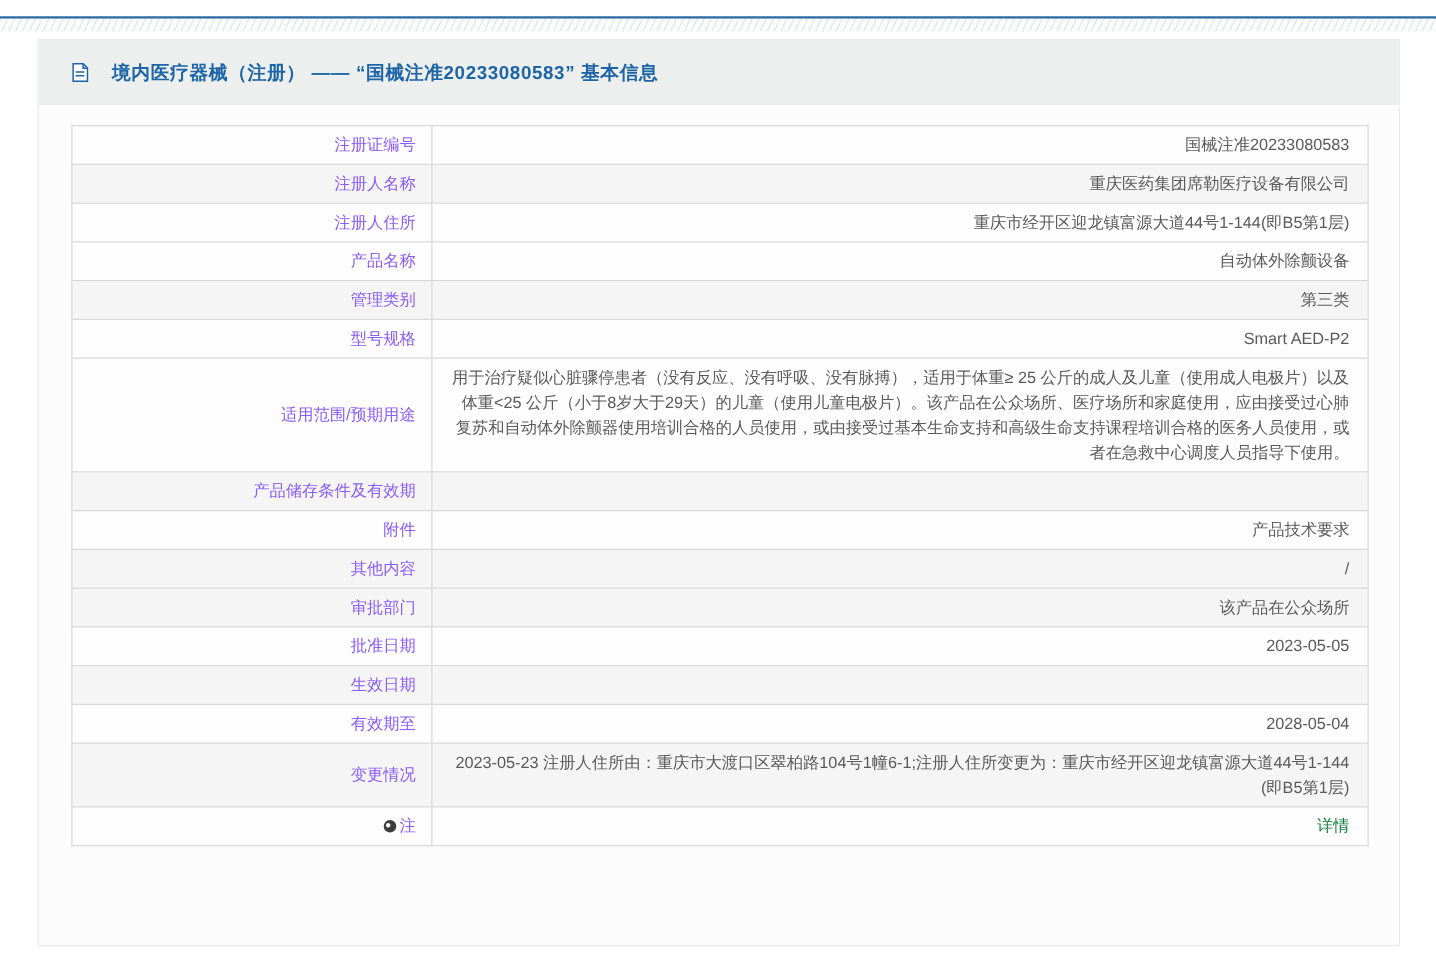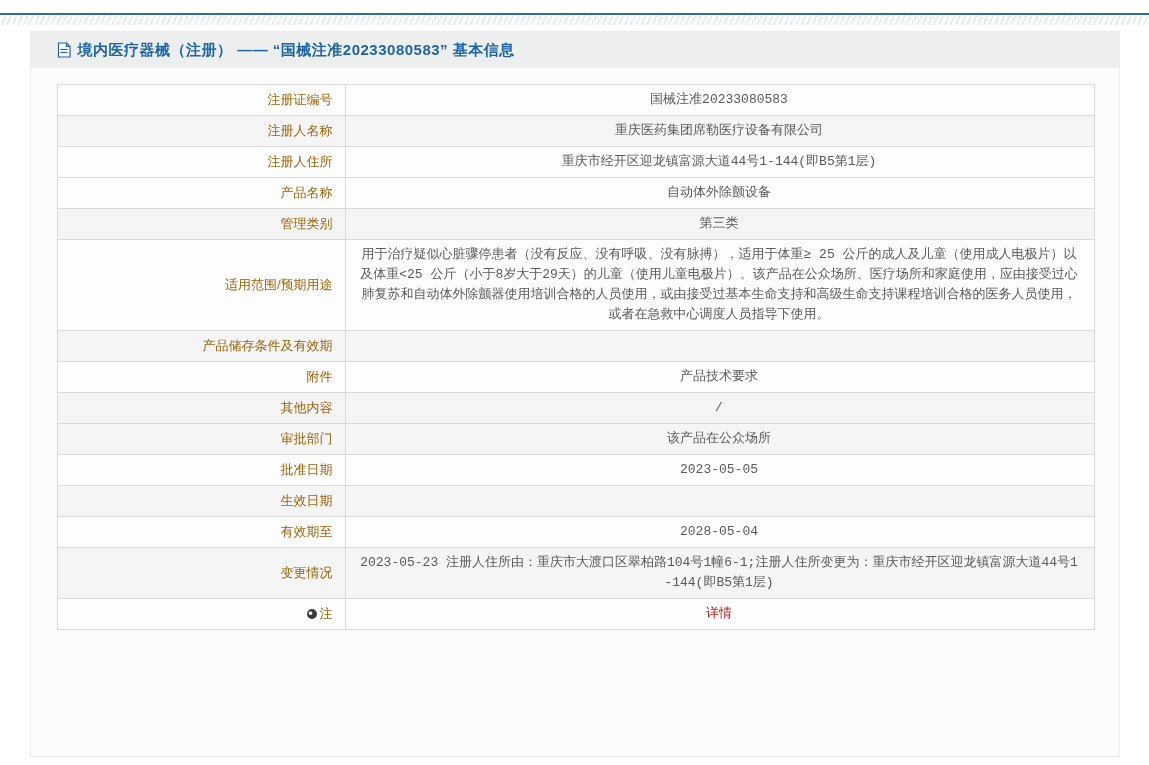--- a/index.html
+++ b/index.html
@@ -9,45 +9,44 @@
   .top-line { height:2px; background:#2e6da3; }
   .hatch-band {
     height:10px;
     background: repeating-linear-gradient(115deg, #e3e7e9 0px, #e3e7e9 1px, #fbfcfc 1px, #fbfcfc 5px);
   }
   .panel {
     width:1090px; margin:6px auto 0 auto; min-height:726px;
     background:#fcfcfc; border:1px solid #ececec;
   }
   .panel-header {
-    background:#edefef; height:36px;
-    display:flex; align-items:center; gap:7px; padding-left:26px;
+    background:#edefef; height:52px;
+    display:flex; align-items:center; gap:19px; padding-left:26px;
   }
   .doc-icon { display:inline-flex; align-items:center; }
   .panel-title { color:#1d65a6; font-size:15px; font-weight:bold; letter-spacing:.5px; }
   table.info-table {
     margin:16px 26px 0 26px; width:1038px;
     border-collapse:collapse; table-layout:fixed;
     background:#fff;
   }
   .info-table tr.odd  { background:#fdfdfe; }
   .info-table tr.even { background:#f5f5f5;padding-left:41px; }
   .info-table th, .info-table td {
     border:1px solid #d9d9d9; font-size:13px; font-weight:normal;
     height:31px; line-height:20px; vertical-align:middle;
   }
   .info-table th.label-cell {
-    width:288px; text-align:right; padding:5px 12px 5px 6px; color:#a16207;
+    width:288px; text-align:right; padding:5px 12px 5px 6px; color:#8b5cf6;
   }
   .info-table td.value-cell {
-    text-align:center; padding:5px 14px 5px 13px; color:#5a5a5a;
+    text-align:right; padding:5px 14px 5px 13px; color:#5a5a5a;
     word-break:break-all;
-    font-family:Liberation Mono, monospace;
   }
-  .value-cell a.details-link { color:#b91c1c; text-decoration:none; cursor:pointer; }
+  .value-cell a.details-link { color:#15803d; text-decoration:none; cursor:pointer; }
   .bullet-dot {
     display:inline-block; width:10px; height:10px; border-radius:50%;
     background: radial-gradient(circle at 35% 42%, #ffffff 0 1.3px, #3c3c3c 2.2px);
     margin-right:3px; vertical-align:-1px;
   }
 </style>
 </head>
 <body>
 
 <div class="top-gap"></div>
@@ -88,20 +87,24 @@
   <tr class="odd">
     <th class="label-cell">产品名称</th>
     <td class="value-cell">自动体外除颤设备</td>
   </tr>
 
   <tr class="even">
     <th class="label-cell">管理类别</th>
     <td class="value-cell">第三类</td>
   </tr>
 
+  <tr class="odd">
+    <th class="label-cell">型号规格</th>
+    <td class="value-cell">Smart AED-P2</td>
+  </tr>
 
 
   <tr class="odd">
     <th class="label-cell">适用范围/预期用途</th>
     <td class="value-cell">用于治疗疑似心脏骤停患者（没有反应、没有呼吸、没有脉搏），适用于体重≥ 25 公斤的成人及儿童（使用成人电极片）以及体重&lt;25 公斤（小于8岁大于29天）的儿童（使用儿童电极片）。该产品在公众场所、医疗场所和家庭使用，应由接受过心肺复苏和自动体外除颤器使用培训合格的人员使用，或由接受过基本生命支持和高级生命支持课程培训合格的医务人员使用，或者在急救中心调度人员指导下使用。</td>
   </tr>
 
   <tr class="even">
     <th class="label-cell">产品储存条件及有效期</th>
     <td class="value-cell"></td>

